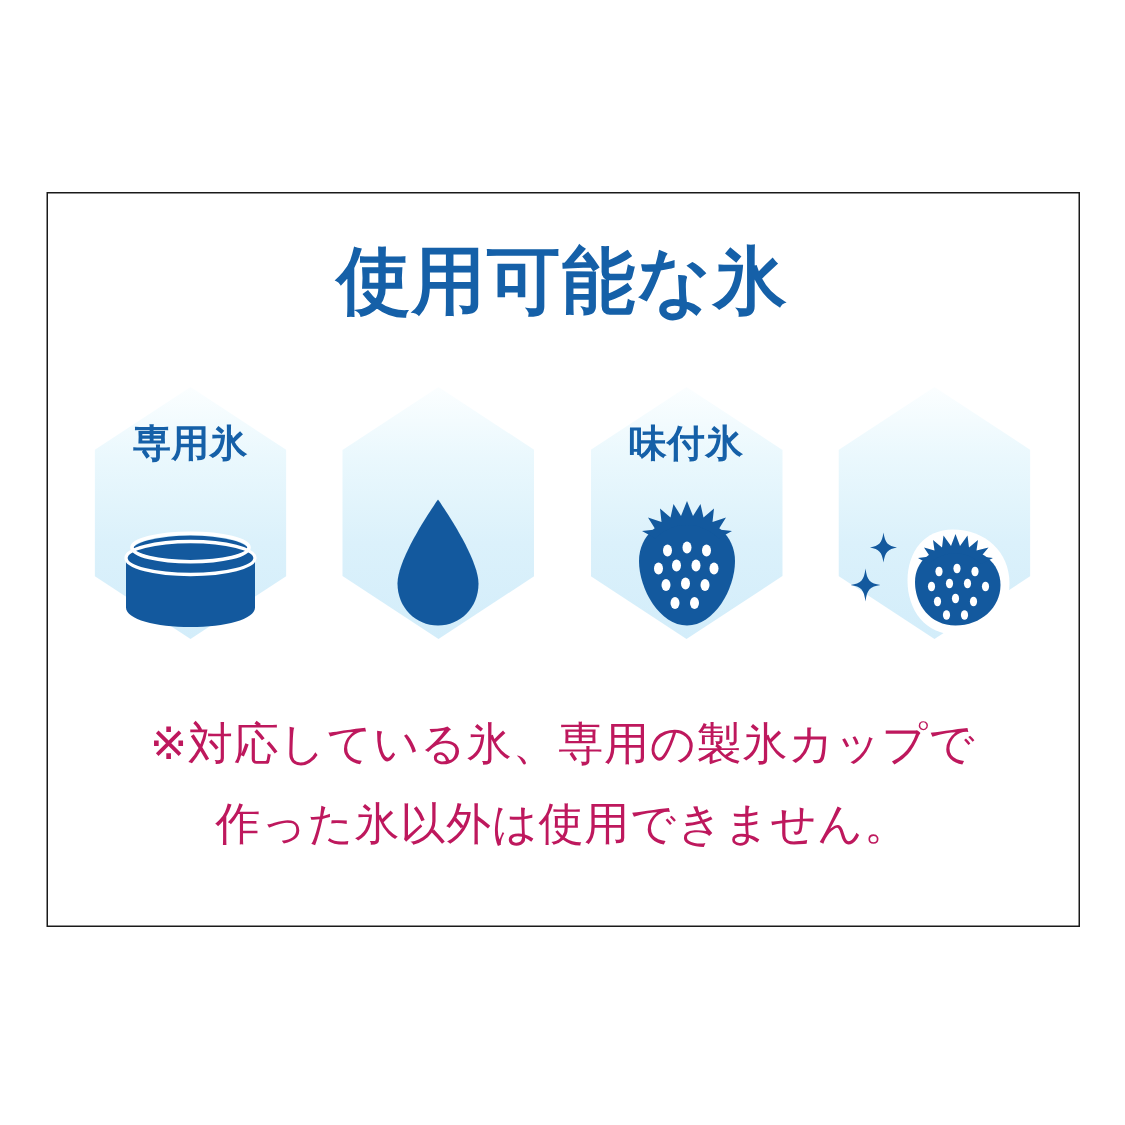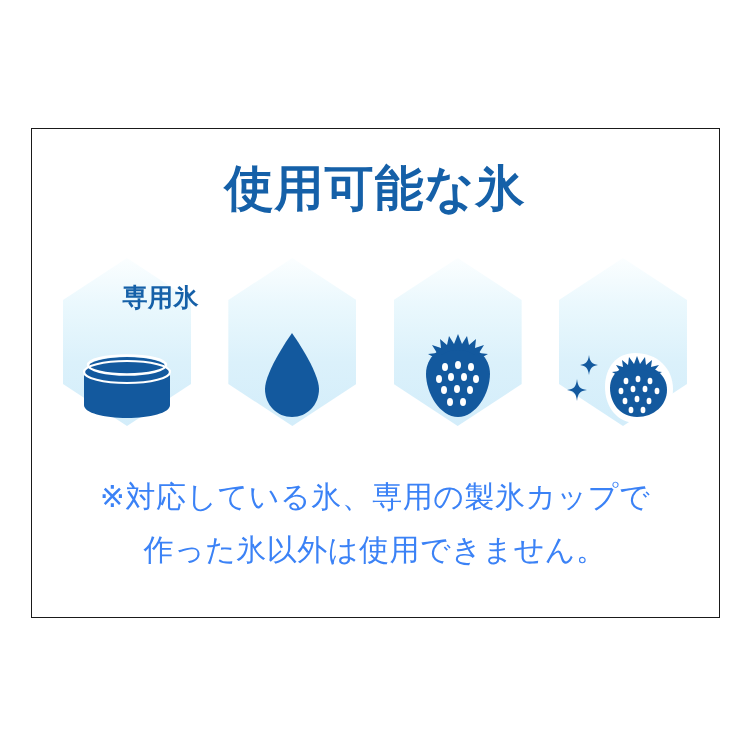--- a/index.html
+++ b/index.html
@@ -66,27 +66,28 @@
     height: 168px;
     background: linear-gradient(180deg, #fbfeff 0%, #eaf8fd 28%, #dbf1fb 62%, #d3edfa 100%);
     -webkit-clip-path: polygon(50% 0%, 100% 25%, 100% 75%, 50% 100%, 0% 75%, 0% 25%);
     clip-path: polygon(50% 0%, 100% 25%, 100% 75%, 50% 100%, 0% 75%, 0% 25%);
   }
   .hex-label {
     position: absolute;
     left: 0;
     top: 26px;
     width: 144px;
-    text-align: right;
+    text-align: center;
     color: #1560a8;
     font-weight: bold;
     font-size: 25px;
     line-height: 27px;
     letter-spacing: 0.5px;
     white-space: pre-line;
+    font-family: Liberation Mono, monospace;
   }
   .hex-label.two-line {
     top: 18px;
     font-size: 23px;
     line-height: 26px;
   }
   .hex-art {
     position: absolute;
     left: 0;
     bottom: 14px;
@@ -101,21 +102,21 @@
     height: 74px;
   }
 
   
   #note {
     position: absolute;
     left: 0;
     top: 470px;
     width: 750px;
     text-align: center;
-    color: #3b82f6;
+    color: #be185d;
     font-size: 30px;
     line-height: 53px;
     letter-spacing: 0.5px;
   }
   #note .note-line { display: block; white-space: nowrap; }
 </style>
 </head>
 <body>
 
 <div id="page">
@@ -147,20 +148,21 @@
       <div class="hex-bg"></div>
       <div class="hex-art">
         <svg width="70" height="88" viewBox="0 0 70 88" aria-hidden="true">
           <path d="M35 2 C35 2 8 40 8 58 C8 74 20 86 35 86 C50 86 62 74 62 58 C62 40 35 2 35 2 Z" fill="#13599e"></path>
         </svg>
       </div>
     </div>
 
     <div class="hex-cell">
       <div class="hex-bg"></div>
+      <div class="hex-label">味付氷</div>
       <div class="hex-art">
         <svg width="80" height="88" viewBox="0 0 80 88" aria-hidden="true">
           <g fill="#13599e">
             <path d="M40 14 C58 14 72 26 72 43 C72 62 58 86 40 86 C22 86 8 62 8 43 C8 26 22 14 40 14 Z"></path>
             <path d="M40 3 L44 13 L49 5 L51 14 L58 8 L57 17 L66 14 L61 22 L70 23 L61 28 C55 22 48 19 40 19 C32 19 25 22 19 28 L10 23 L19 22 L14 14 L23 17 L22 8 L29 14 L31 5 L36 13 Z"></path>
           </g>
           <g fill="#ffffff">
             <ellipse cx="27" cy="36" rx="3" ry="4"></ellipse>
             <ellipse cx="40" cy="34" rx="3" ry="4"></ellipse>
             <ellipse cx="53" cy="36" rx="3" ry="4"></ellipse>

